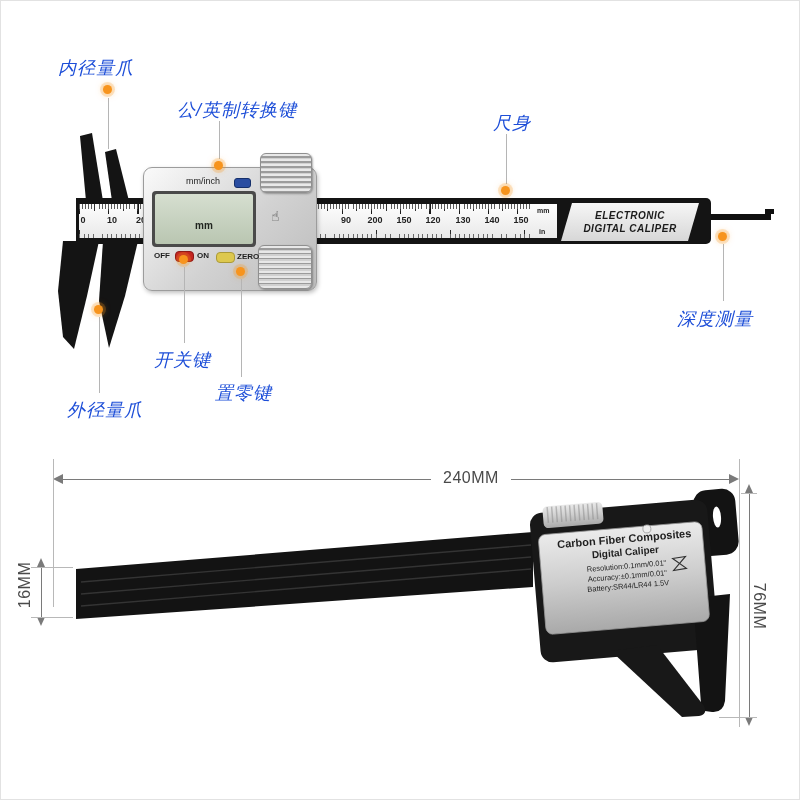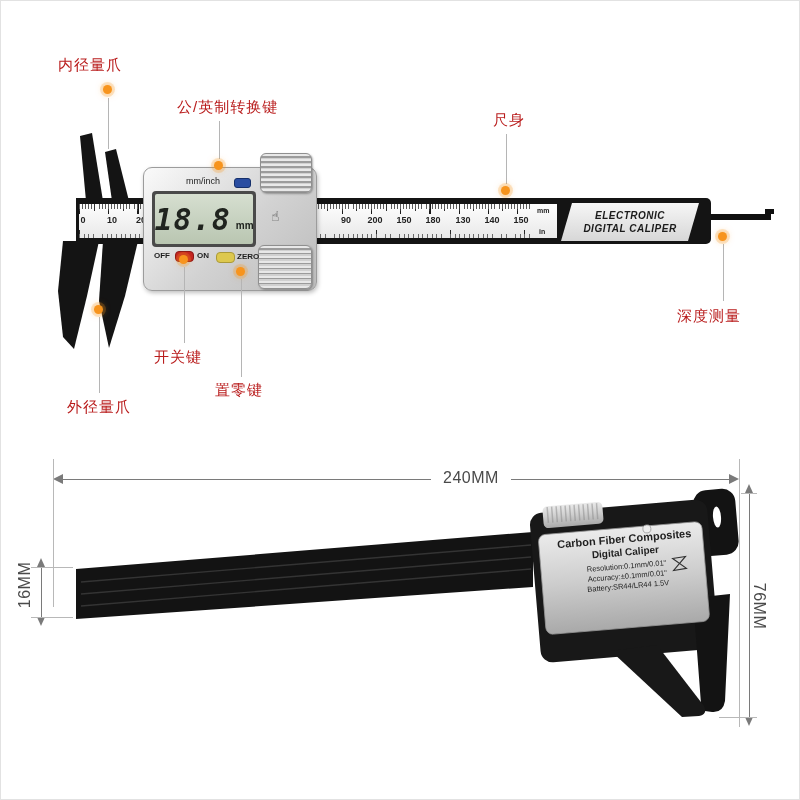--- a/index.html
+++ b/index.html
@@ -1,20 +1,20 @@
 <!DOCTYPE html>
 <html><head>
 <meta charset="utf-8">
 <style>
   html,body{margin:0;padding:0;background:#fff;}
   body{width:800px;height:800px;position:relative;font-family:"Liberation Sans","DejaVu Sans",sans-serif;}
   .canvas{position:absolute;inset:0;width:800px;height:800px;background:#fff;border:1px solid #e2e2e2;box-sizing:border-box;overflow:hidden;}
   .abs{position:absolute;}
   
-  .lbl{position:absolute;font-size:15px;color:#b91c1c;letter-spacing:1px;white-space:nowrap;}
+  .lbl{position:absolute;font-size:18px;color:#1d4ed8;letter-spacing:1px;white-space:nowrap;font-style:italic;}
   .callout-line{position:absolute;width:1px;background:#b5b5b5;}
   .dot{position:absolute;width:9px;height:9px;border-radius:50%;background:#f7941d;
        box-shadow:0 0 0 3px rgba(247,148,29,.22),0 0 7px rgba(247,148,29,.55);}
   
   .beam{position:absolute;left:75px;top:197px;width:635px;height:46px;background:#141414;border-radius:0 5px 5px 0;z-index:2;}
   .strip{position:absolute;left:78px;top:203px;width:478px;height:34px;background:linear-gradient(#fdfdfd,#e9e9e9);z-index:2;}
   .ticks-top{position:absolute;left:0;top:0;width:452px;height:10px;
       background-image:
         repeating-linear-gradient(90deg,#5a5a5a 0 0.9px,transparent 0.9px 2.92px),
         repeating-linear-gradient(90deg,#333 0 1px,transparent 1px 14.6px),
@@ -113,42 +113,41 @@
 
   <div class="strip">
     <div class="ticks-top"></div>
     <div class="ticks-bottom"></div>
     <span class="num" style="left:4px">0</span>
     <span class="num" style="left:33px">10</span>
     <span class="num" style="left:62px">20</span>
     <span class="num" style="left:267px">90</span>
     <span class="num" style="left:296px">200</span>
     <span class="num" style="left:325px">150</span>
-    <span class="num" style="left:354px">180</span>
+    <span class="num" style="left:354px">120</span>
     <span class="num" style="left:384px">130</span>
     <span class="num" style="left:413px">140</span>
     <span class="num" style="left:442px">150</span>
     <span class="scale-unit" style="left:458px;top:3px">mm</span>
     <span class="scale-unit" style="left:460px;bottom:3px">in</span>
   </div>
 
   <div class="brand">
     <span>ELECTRONIC</span>
     <span>DIGITAL CALIPER</span>
   </div>
 
   <div class="unit">
     <div class="roller" style="left:116px;top:-15px;width:50px;height:38px"></div>
     <div class="roller" style="left:114px;top:77px;width:52px;height:42px"></div>
     <span class="grip-icon">☝</span>
     <span class="mmch">mm/inch</span>
     <div class="btn btn-blue"></div>
     <div class="lcd">
       <div class="lcd-in">
-        <span class="lcd-val">18.8</span>
         <span class="lcd-unit">mm</span>
       </div>
     </div>
     <span class="btn-lbl" style="left:10px;top:83px">OFF</span>
     <div class="btn btn-red"></div>
     <span class="btn-lbl" style="left:53px;top:83px">ON</span>
     <div class="btn btn-yellow"></div>
     <span class="btn-lbl" style="left:93px;top:84px">ZERO</span>
   </div>
 

